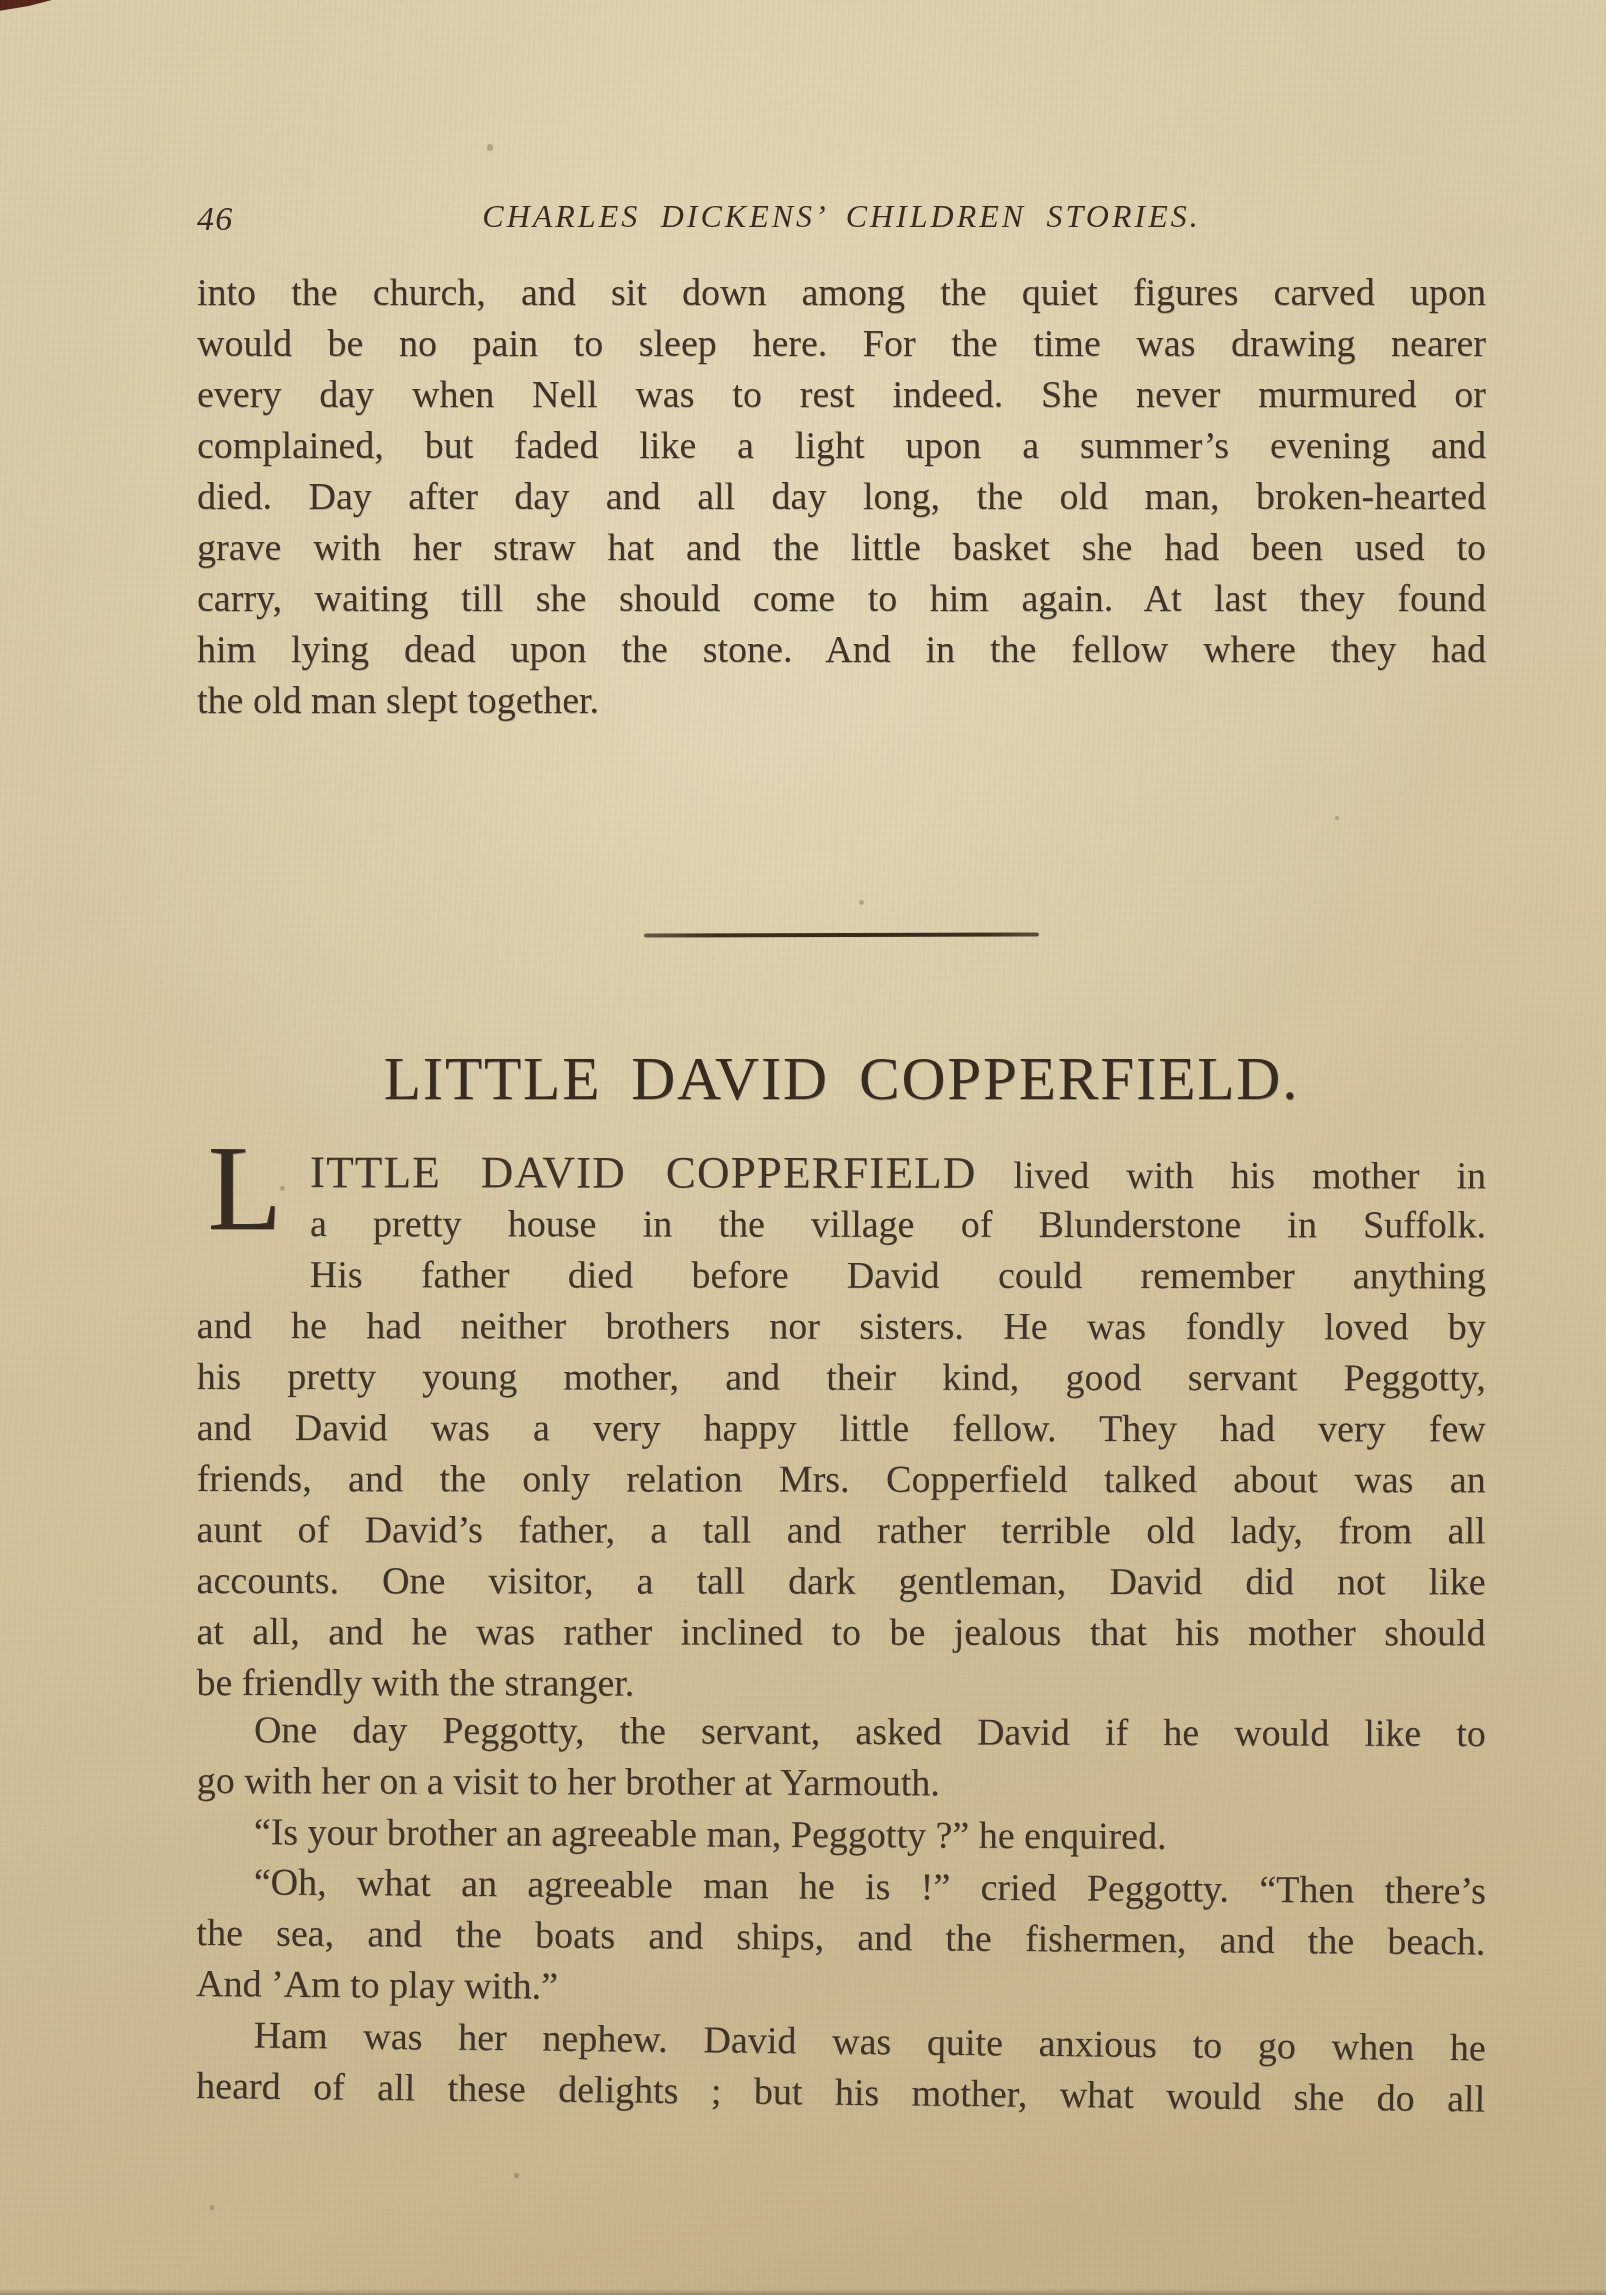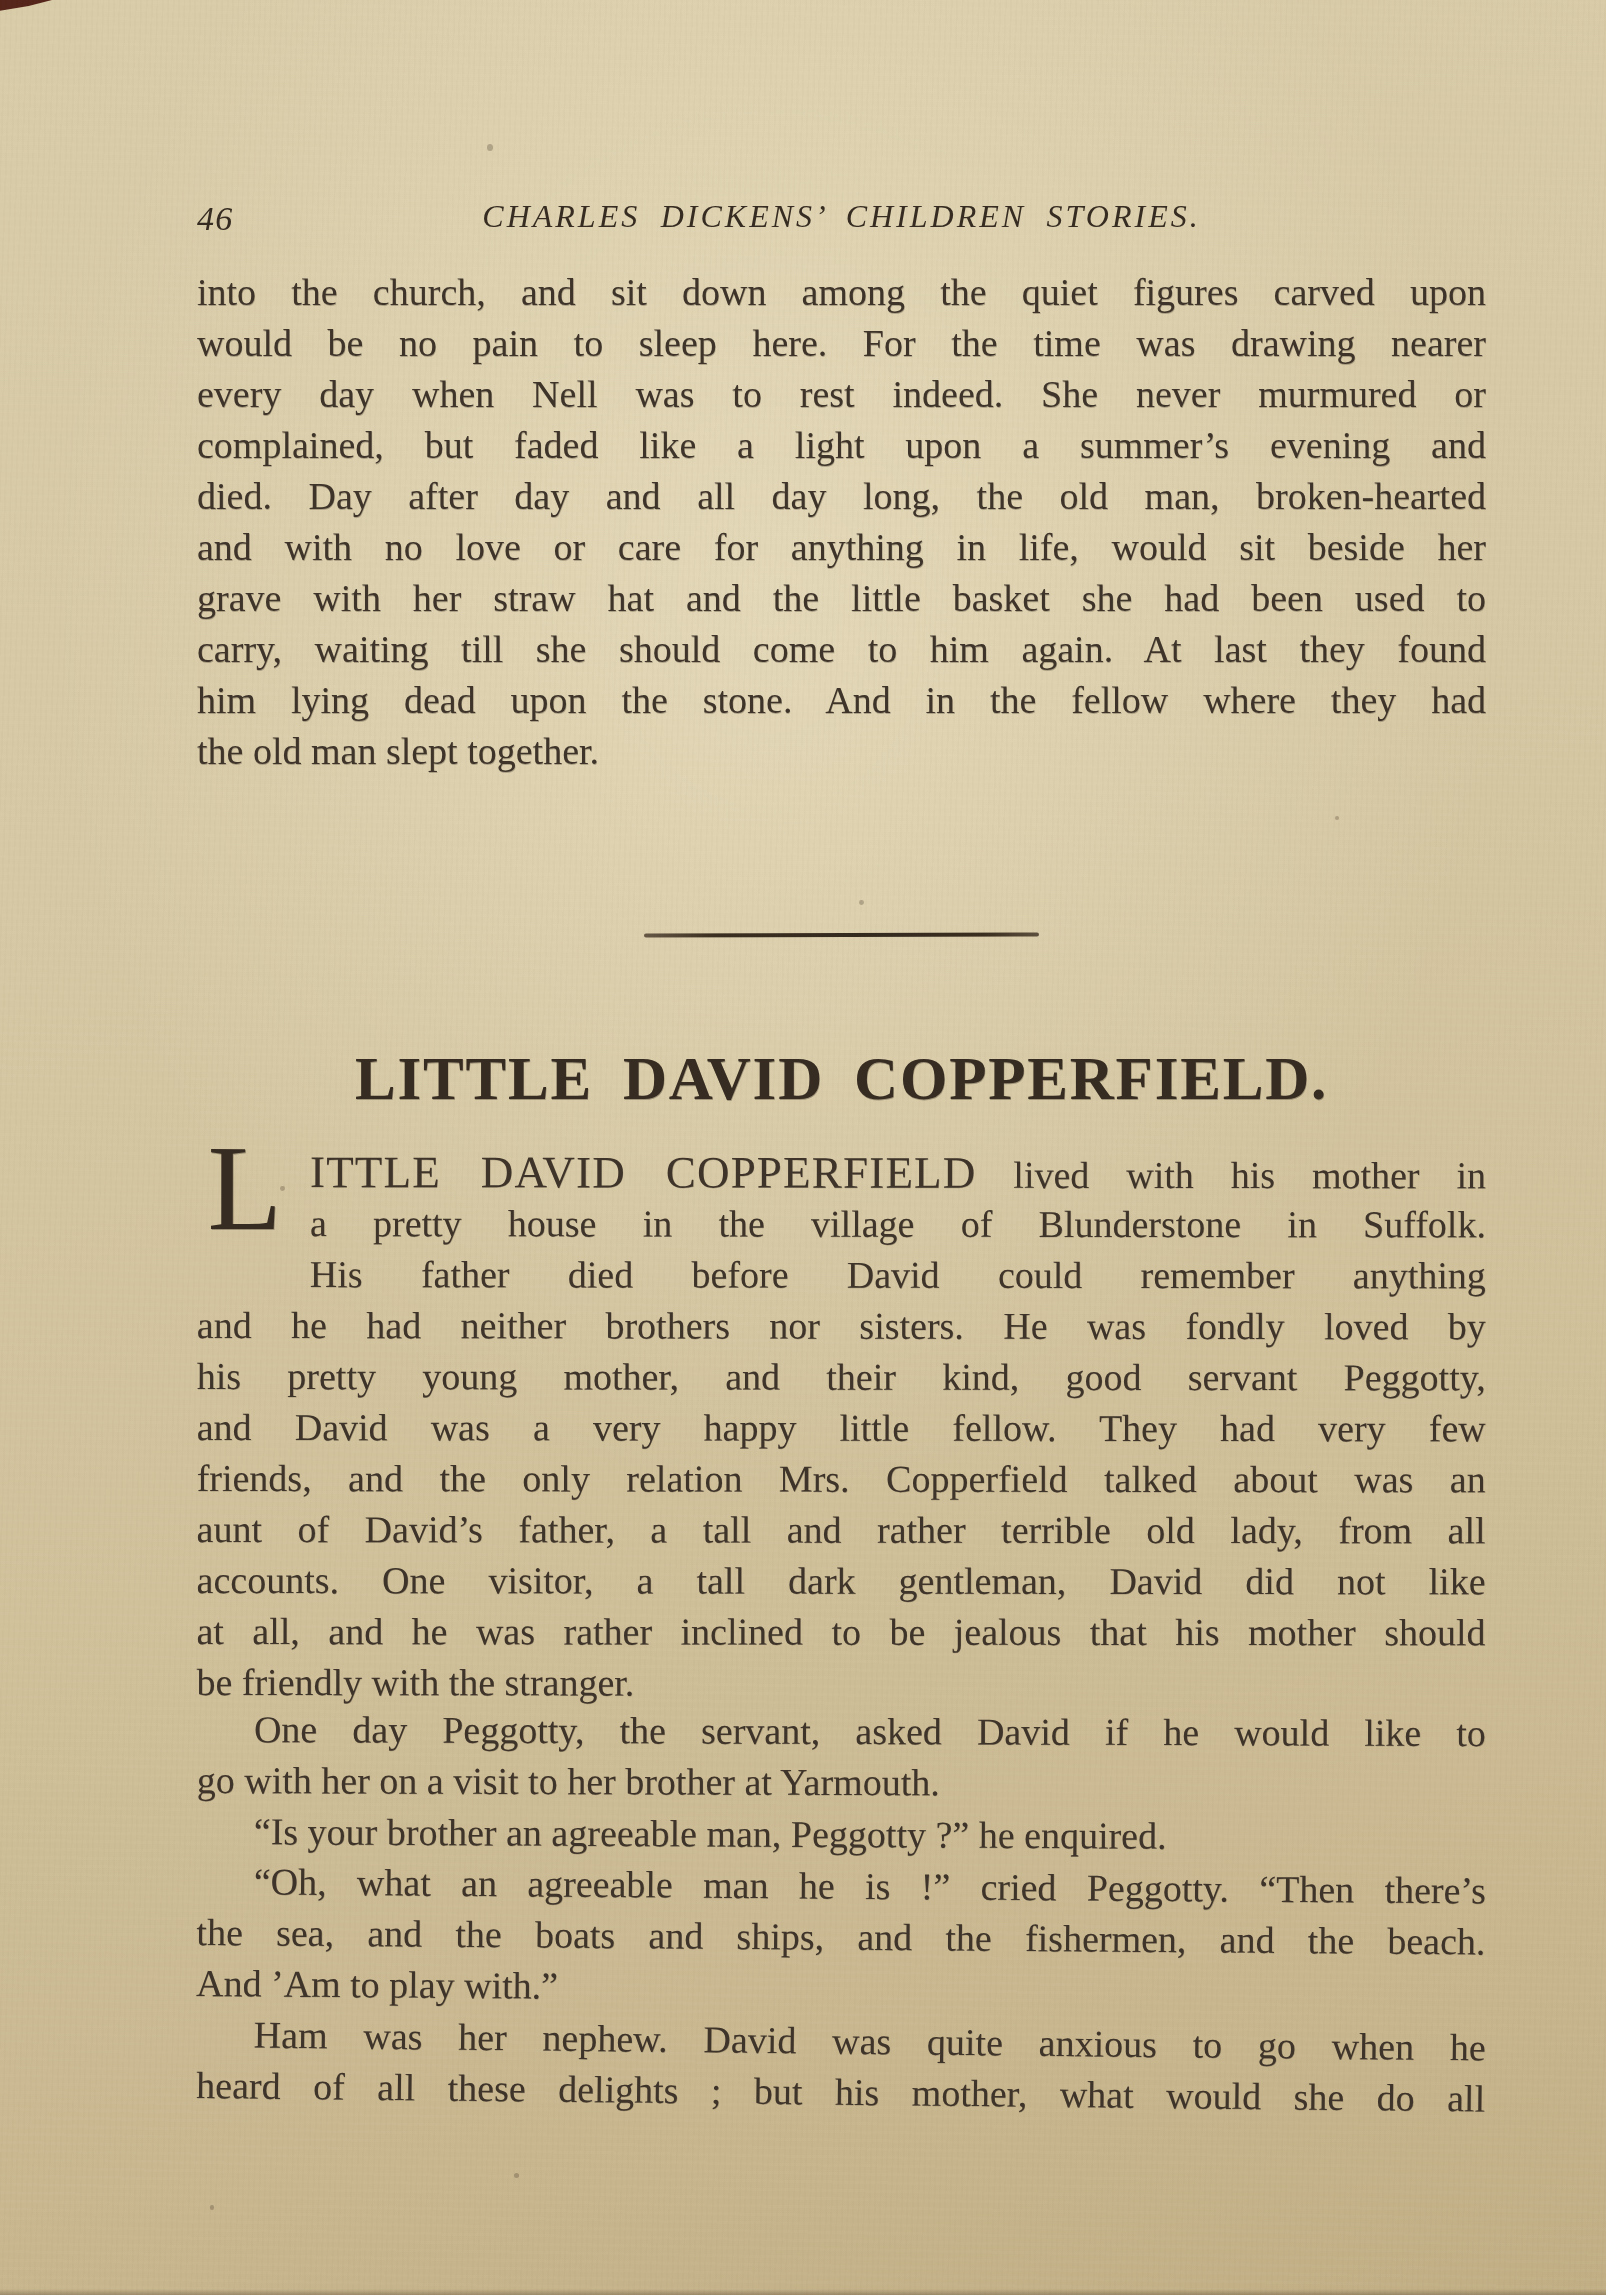--- a/index.html
+++ b/index.html
@@ -59,21 +59,21 @@
   #p6{top:2009px;transform:rotate(.60deg);transform-origin:left top;}
 
   #divider{
     position:absolute;left:644px;top:933px;width:395px;height:4.2px;
     background:linear-gradient(90deg, rgba(62,48,34,.75), #3a2e20 18%, #342a1e 55%, #3a2e20 86%, rgba(62,48,34,.8));
     border-radius:2.4px;transform:rotate(-.15deg);
   }
 
   #story-title{
     position:absolute;left:197px;top:1045px;width:1289px;margin:0;
-    text-align:center;font-weight:700;color:var(--ink-strong);
+    text-align:center;font-weight:400;color:var(--ink-strong);
     font-size:61px;line-height:67px;letter-spacing:1.8px;word-spacing:13px;
     text-shadow:0.5px 0.6px 0.5px rgba(55,45,33,0.35);
   }
 
   .dropcap{
     position:absolute;left:10.7px;top:-19.7px;
     font-size:122px;line-height:122px;color:var(--ink-strong);
     text-shadow:0.6px 0.9px 0.6px rgba(50,40,28,0.35);
   }
   .lead-caps{font-size:45px;letter-spacing:1.2px;}
@@ -95,21 +95,20 @@
     <span class="pagenum">46</span>
     <span class="runtitle">CHARLES DICKENS’ CHILDREN STORIES.</span>
   </div>
 
   <section class="para" id="p1">
     <div class="line jl">into the church, and sit down among the quiet figures carved upon</div>
     <div class="line jl">would be no pain to sleep here. For the time was drawing nearer</div>
     <div class="line jl">every day when Nell was to rest indeed. She never murmured or</div>
     <div class="line jl">complained, but faded like a light upon a summer’s evening and</div>
     <div class="line jl">died. Day after day and all day long, the old man, broken-hearted</div>
-    <div class="line jl">and with no love or care for anything in life, would sit beside her</div>
     <div class="line jl">grave with her straw hat and the little basket she had been used to</div>
     <div class="line jl">carry, waiting till she should come to him again. At last they found</div>
     <div class="line jl">him lying dead upon the stone. And in the fellow where they had</div>
     <div class="line ll">the old man slept together.</div>
   </section>
 
   <div id="divider"></div>
 
   <h1 id="story-title">LITTLE DAVID COPPERFIELD.</h1>
 

